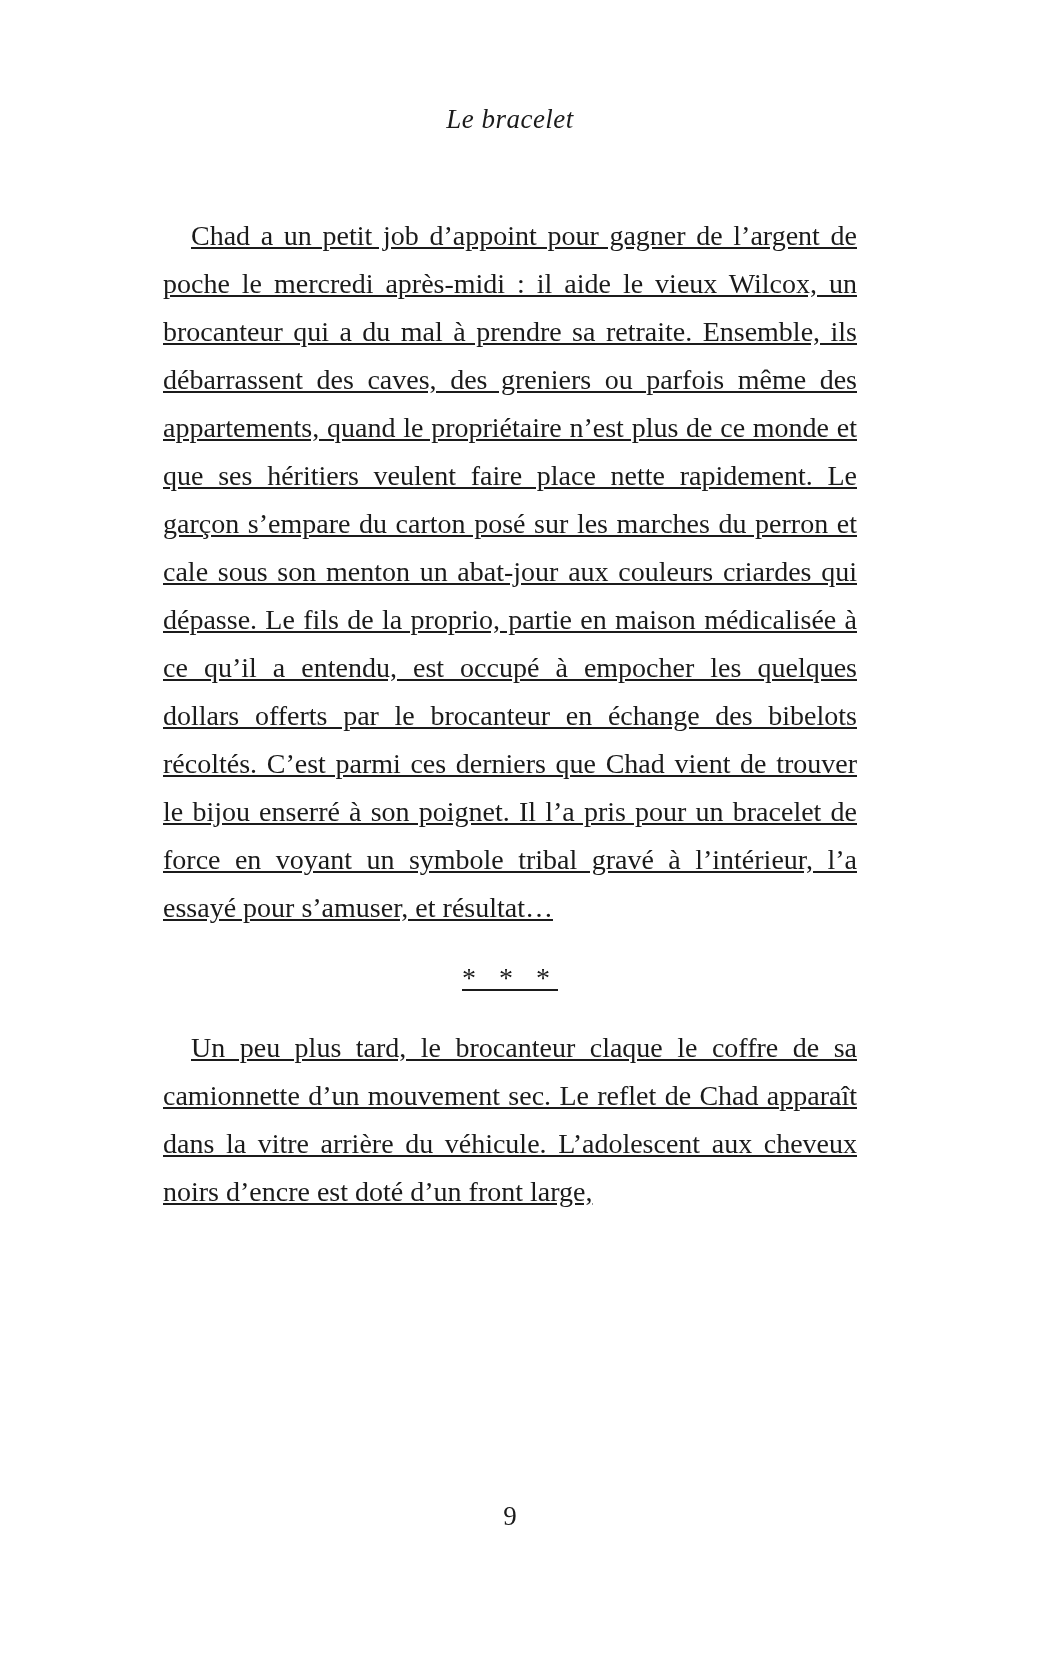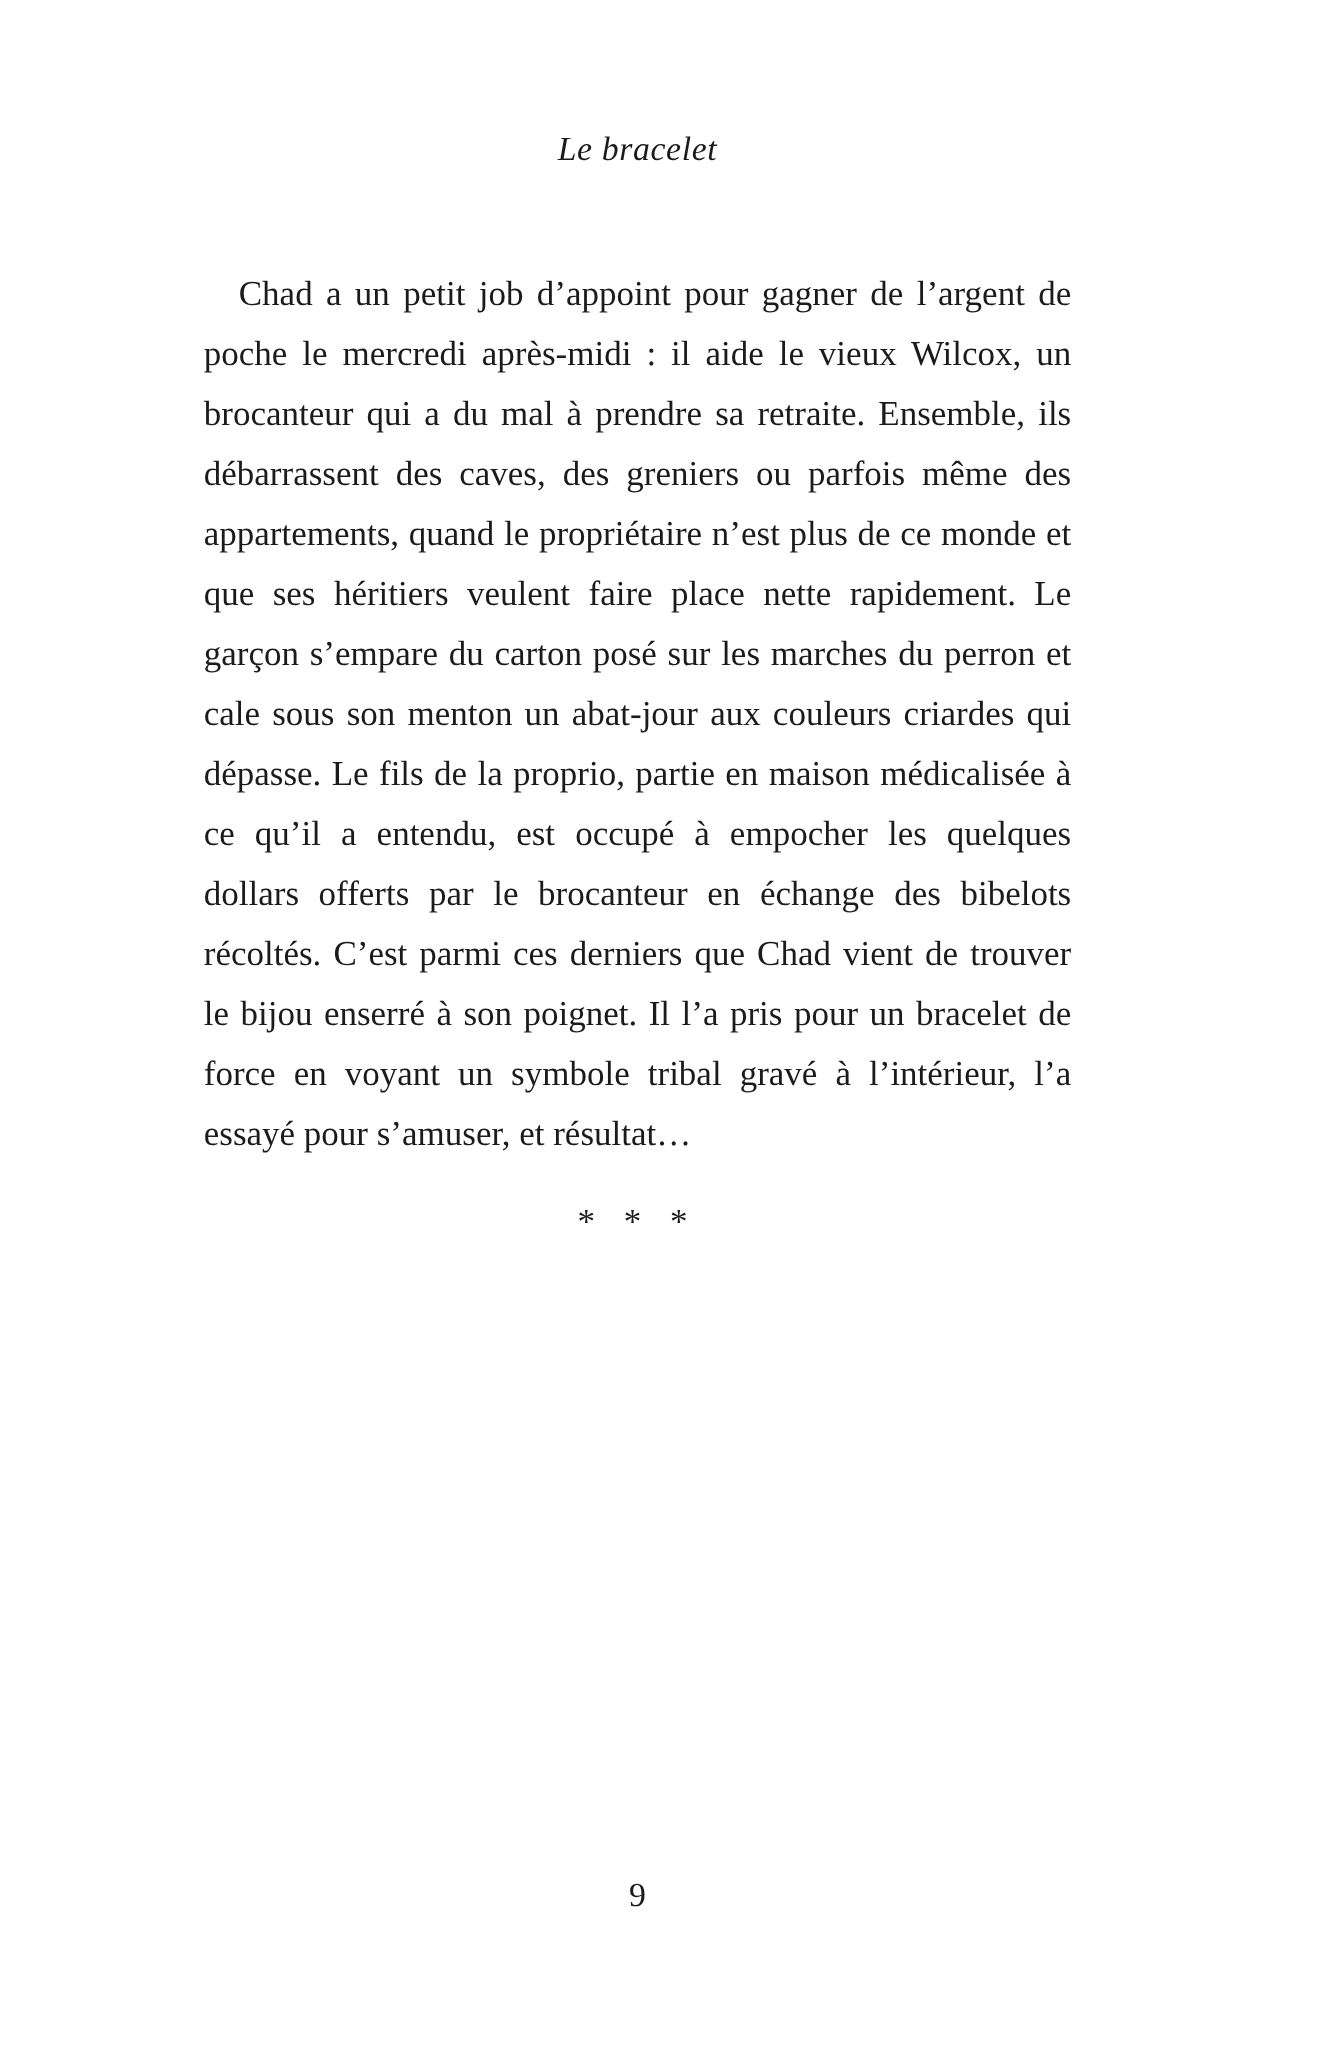--- a/index.html
+++ b/index.html
@@ -30,20 +30,21 @@
   }
   .text-block {
     position: absolute;
     top: 176px;
     left: 163px;
     width: 694px;
     font-size: 28px;
     line-height: 48px;
     text-align: justify;
     text-justify: inter-word;
+    text-decoration: underline;
   }
   .text-block p {
     margin: 0;
     text-indent: 28px;
   }
   .separator {
     text-align: center;
     text-indent: 0;
     font-size: 28px;
     line-height: 48px;
@@ -62,17 +63,18 @@
 </head>
 <body>
 
 <div class="page">
 
   <div class="running-head">Le bracelet</div>
 
   <div class="text-block">
     <p>Chad a un petit job d’appoint pour gagner de l’argent de poche le mercredi après-midi : il aide le vieux Wilcox, un brocanteur qui a du mal à prendre sa retraite. Ensemble, ils débarrassent des caves, des greniers ou parfois même des appartements, quand le propriétaire n’est plus de ce monde et que ses héritiers veulent faire place nette rapidement. Le garçon s’empare du carton posé sur les marches du perron et cale sous son menton un abat-jour aux couleurs criardes qui dépasse. Le fils de la proprio, partie en maison médicalisée à ce qu’il a entendu, est occupé à empocher les quelques dollars offerts par le brocanteur en échange des bibelots récoltés. C’est parmi ces derniers que Chad vient de trouver le bijou enserré à son poignet. Il l’a pris pour un bracelet de force en voyant un symbole tribal gravé à l’intérieur, l’a essayé pour s’amuser, et résultat…</p>
     <div class="separator">* * *</div>
+    <p>Un peu plus tard, le brocanteur claque le coffre de sa camionnette d’un mouvement sec. Le reflet de Chad apparaît dans la vitre arrière du véhicule. L’adolescent aux cheveux noirs d’encre est doté d’un front large,</p>
   </div>
 
   <div class="page-number">9</div>
 
 </div>
 
 </body></html>

